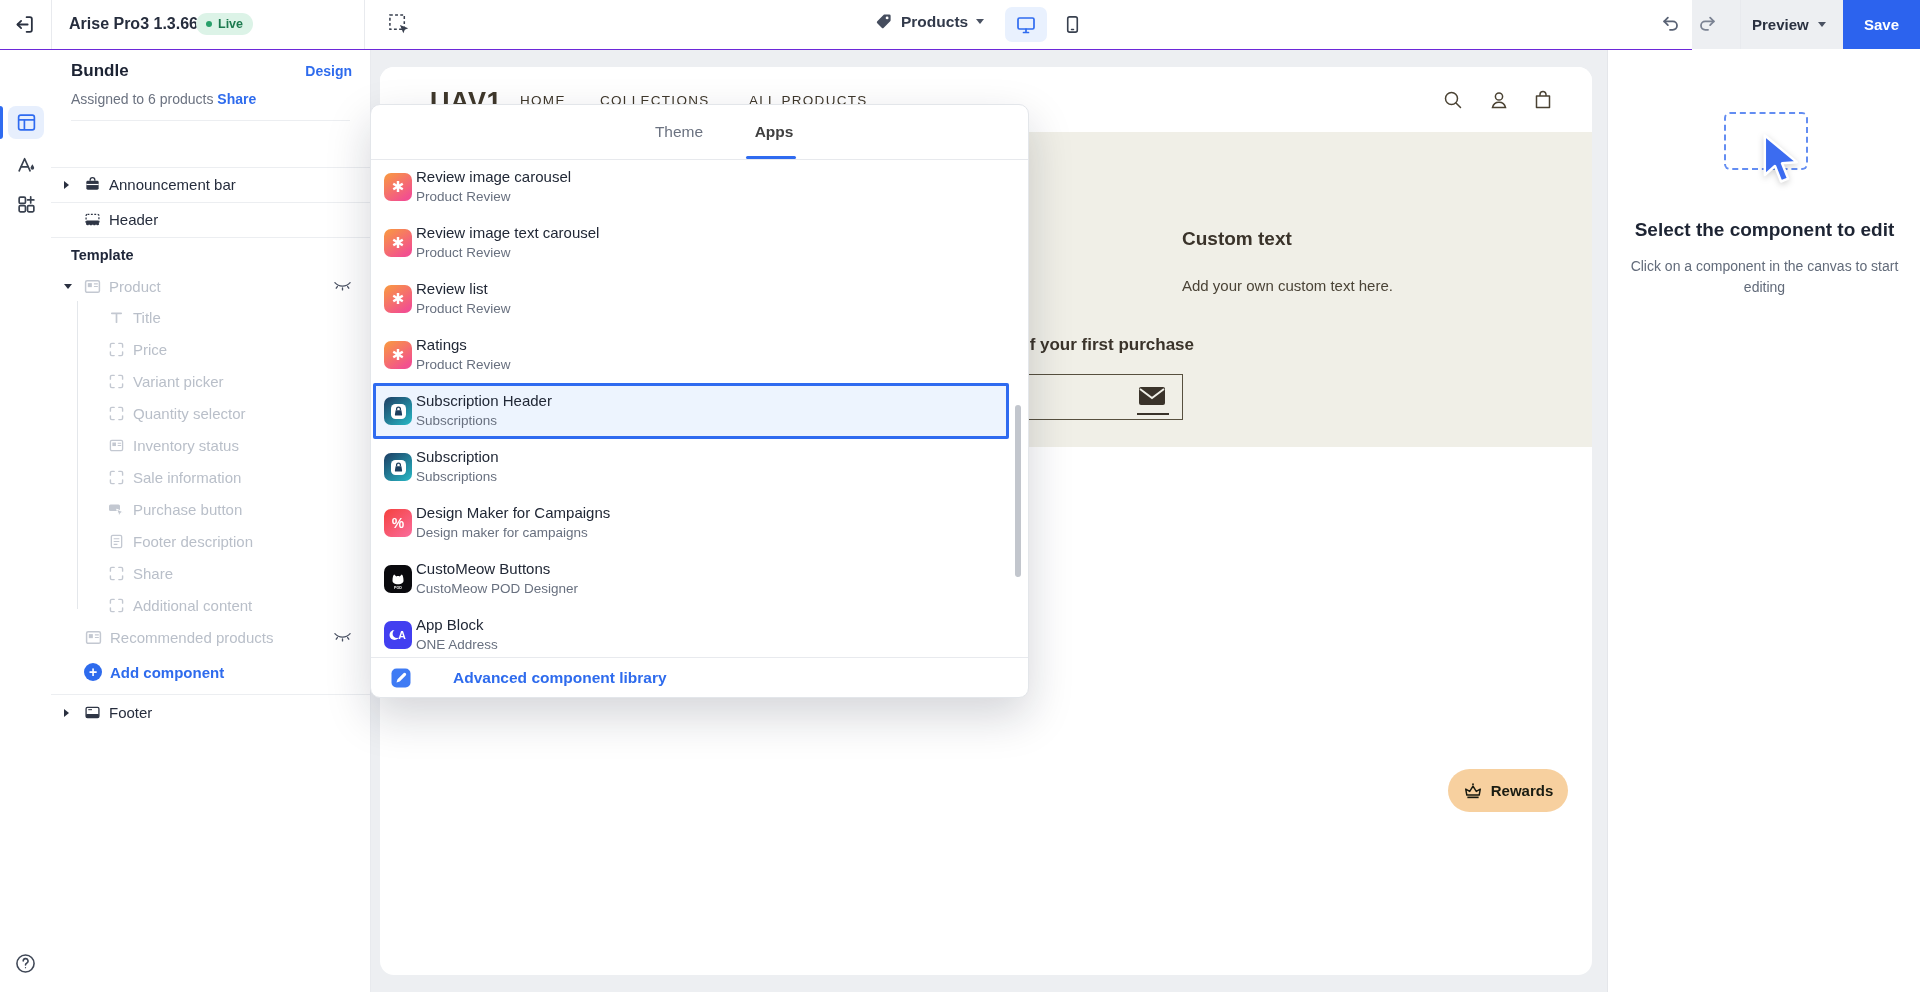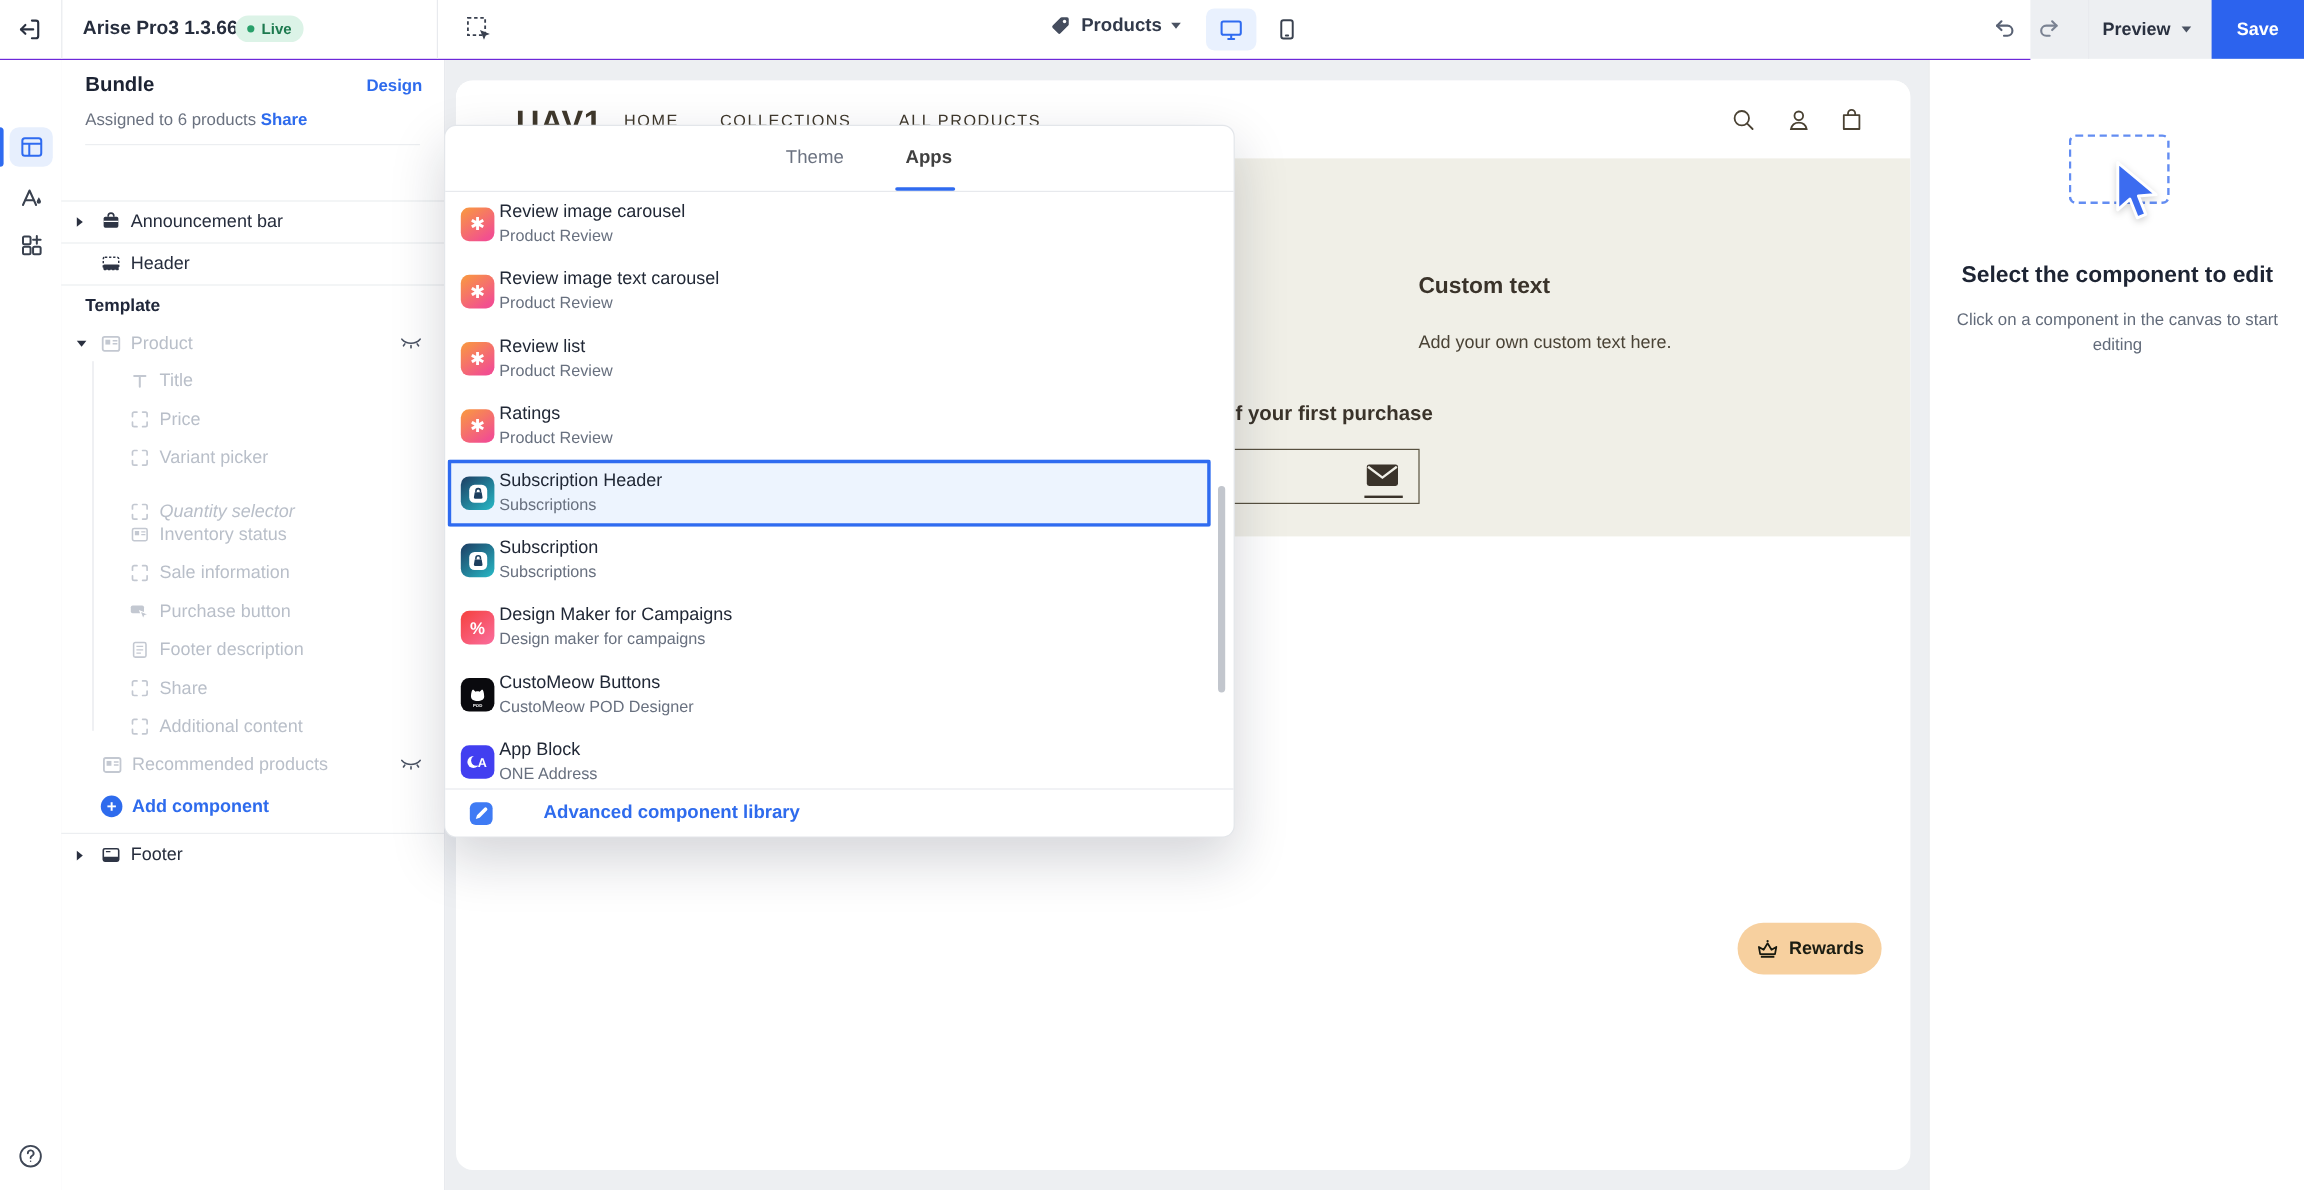--- a/index.html
+++ b/index.html
@@ -288,21 +288,21 @@
       <span class="tlabel">Price</span>
     </div>
     <div class="trow dim" style="top:316px;height:32px;padding-left:56px;">
       <span class="ticon" style="margin-left:0;">
         <svg width="15" height="15" viewBox="0 0 16 16" fill="none" stroke="currentColor" stroke-width="1.5" stroke-linecap="round">
             <path d="M5.5 1.5H3A1.5 1.5 0 0 0 1.5 3v2.5M10.5 1.5H13A1.5 1.5 0 0 1 14.5 3v2.5M14.5 10.5V13a1.5 1.5 0 0 1-1.5 1.5h-2.5M5.5 14.5H3A1.5 1.5 0 0 1 1.5 13v-2.5"></path>
           </svg>
       </span>
       <span class="tlabel">Variant picker</span>
     </div>
-    <div class="trow dim" style="top:361px;height:32px;padding-left:56px;font-style:italic;">
+    <div class="trow dim" style="top:348px;height:32px;padding-left:56px;">
       <span class="ticon" style="margin-left:0;">
         <svg width="15" height="15" viewBox="0 0 16 16" fill="none" stroke="currentColor" stroke-width="1.5" stroke-linecap="round">
             <path d="M5.5 1.5H3A1.5 1.5 0 0 0 1.5 3v2.5M10.5 1.5H13A1.5 1.5 0 0 1 14.5 3v2.5M14.5 10.5V13a1.5 1.5 0 0 1-1.5 1.5h-2.5M5.5 14.5H3A1.5 1.5 0 0 1 1.5 13v-2.5"></path>
           </svg>
       </span>
       <span class="tlabel">Quantity selector</span>
     </div>
     <div class="trow dim" style="top:380px;height:32px;padding-left:56px;">
       <span class="ticon" style="margin-left:0;">
         <svg width="15" height="15" viewBox="0 0 16 16" fill="none" stroke="currentColor" stroke-width="1.4">

